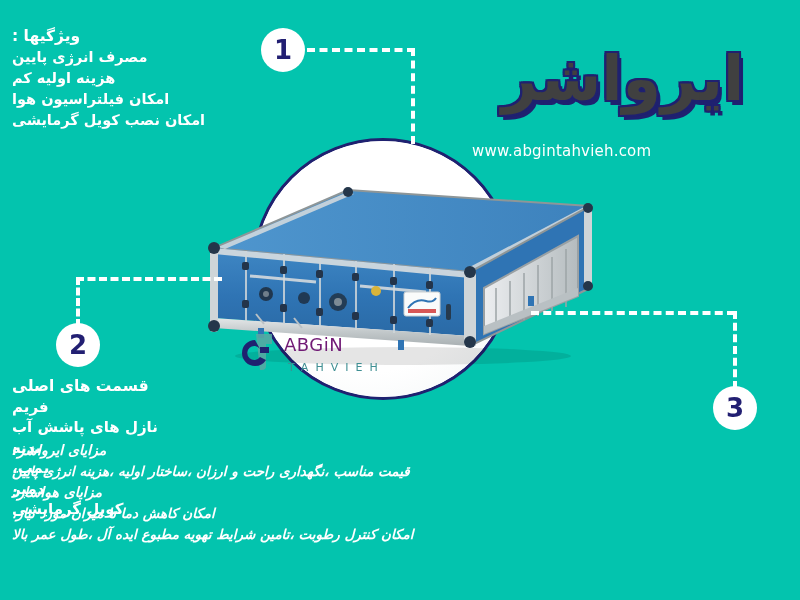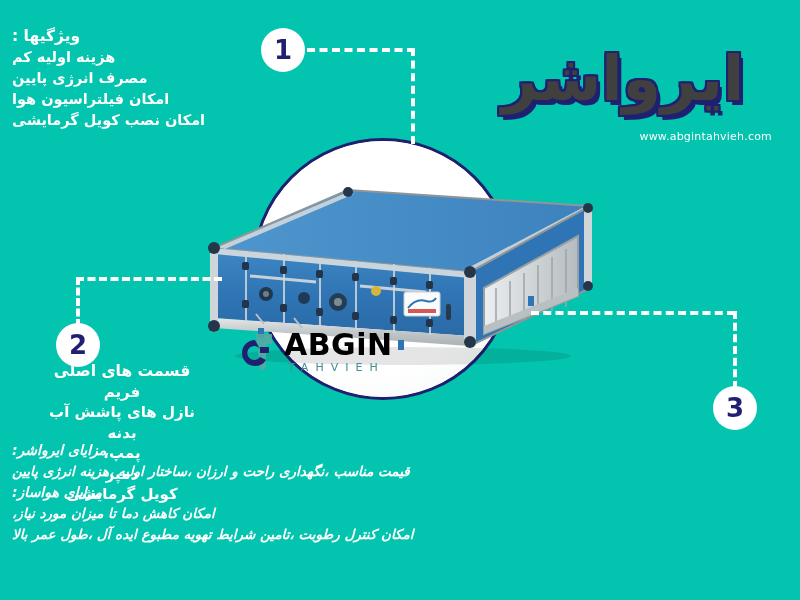--- a/index.html
+++ b/index.html
@@ -106,24 +106,24 @@
   }
   #logo .mark {
     position: absolute;
     left: 0; top: 2px;
     width: 44px; height: 40px;
   }
   #logo .wordmark {
     position: absolute;
     left: 48px; top: 0px;
     font-family: "DejaVu Sans", "Liberation Sans", sans-serif;
-    font-weight: bold;
-    font-size: 30px;
+    font-weight: normal;
+    font-size: 18px;
     letter-spacing: 0.5px;
-    color: #000000;
+    color: #701a75;
     line-height: 30px;
   }
   #logo .subword {
     position: absolute;
     left: 52px; top: 31px;
     font-family: "DejaVu Sans", "Liberation Sans", sans-serif;
     font-size: 11px;
     letter-spacing: 7px;
     color: #3f8f93;
     line-height: 13px;
@@ -147,25 +147,25 @@
        0 -2px 0 #1f2170,  0 2px 0 #1f2170,
       -2px -2px 0 #1f2170, 2px -2px 0 #1f2170,
       -2px 2px 0 #1f2170,  2px 2px 0 #1f2170,
        4px 5px 0 #1f2170;
     z-index: 45;
     white-space: nowrap;
   }
   #website {
     position: absolute;
     right: 28px;
-    top: 130px;
+    top: 142px;
     width: 300px;
-    text-align: right;
-    font-family: "DejaVu Sans", "Liberation Sans", sans-serif;
-    font-size: 11px;
+    text-align: left;
+    font-family: "DejaVu Sans", "Liberation Sans", sans-serif;
+    font-size: 15px;
     color: #ffffff;
     direction: ltr;
     z-index: 45;
     letter-spacing: 0.2px;
   }
 
   
   .txt-block {
     position: absolute;
     color: #ffffff;
@@ -181,23 +181,23 @@
     top: 26px;
     text-align: left;
     width: 230px;
     font-size: 14.5px;
     line-height: 21px;
   }
   #features .head { font-size: 15.5px; }
 
   #parts {
     right: 568px;
-    top: 361px;
+    top: 376px;
     width: 220px;
-    text-align: center;
+    text-align: left;
     font-size: 15px;
     line-height: 20.5px;
   }
   #parts .head { font-size: 15.5px; }
 
   #advantages {
     right: 8px;
     top: 440px;
     width: 780px;
     text-align: left;
@@ -359,22 +359,22 @@
 
   <div id="headline">ایرواشر</div>
   <div id="website">www.abgintahvieh.com</div>
 
   <div class="badge" id="badge-1">1</div>
   <div class="badge" id="badge-2">2</div>
   <div class="badge" id="badge-3">3</div>
 
   <div class="txt-block" id="features">
     <div class="ln head">ویژگیها :</div>
+    <div class="ln">مصرف انرژی پایین</div>
     <div class="ln">هزینه اولیه کم</div>
-    <div class="ln">مصرف انرژی پایین</div>
     <div class="ln">امکان فیلتراسیون هوا</div>
     <div class="ln">امکان نصب کویل گرمایشی</div>
   </div>
 
   <div class="txt-block" id="parts">
     <div class="ln head">قسمت های اصلی</div>
     <div class="ln">فریم</div>
     <div class="ln">نازل های پاشش آب</div>
     <div class="ln">بدنه</div>
     <div class="ln">پمپ،</div>

